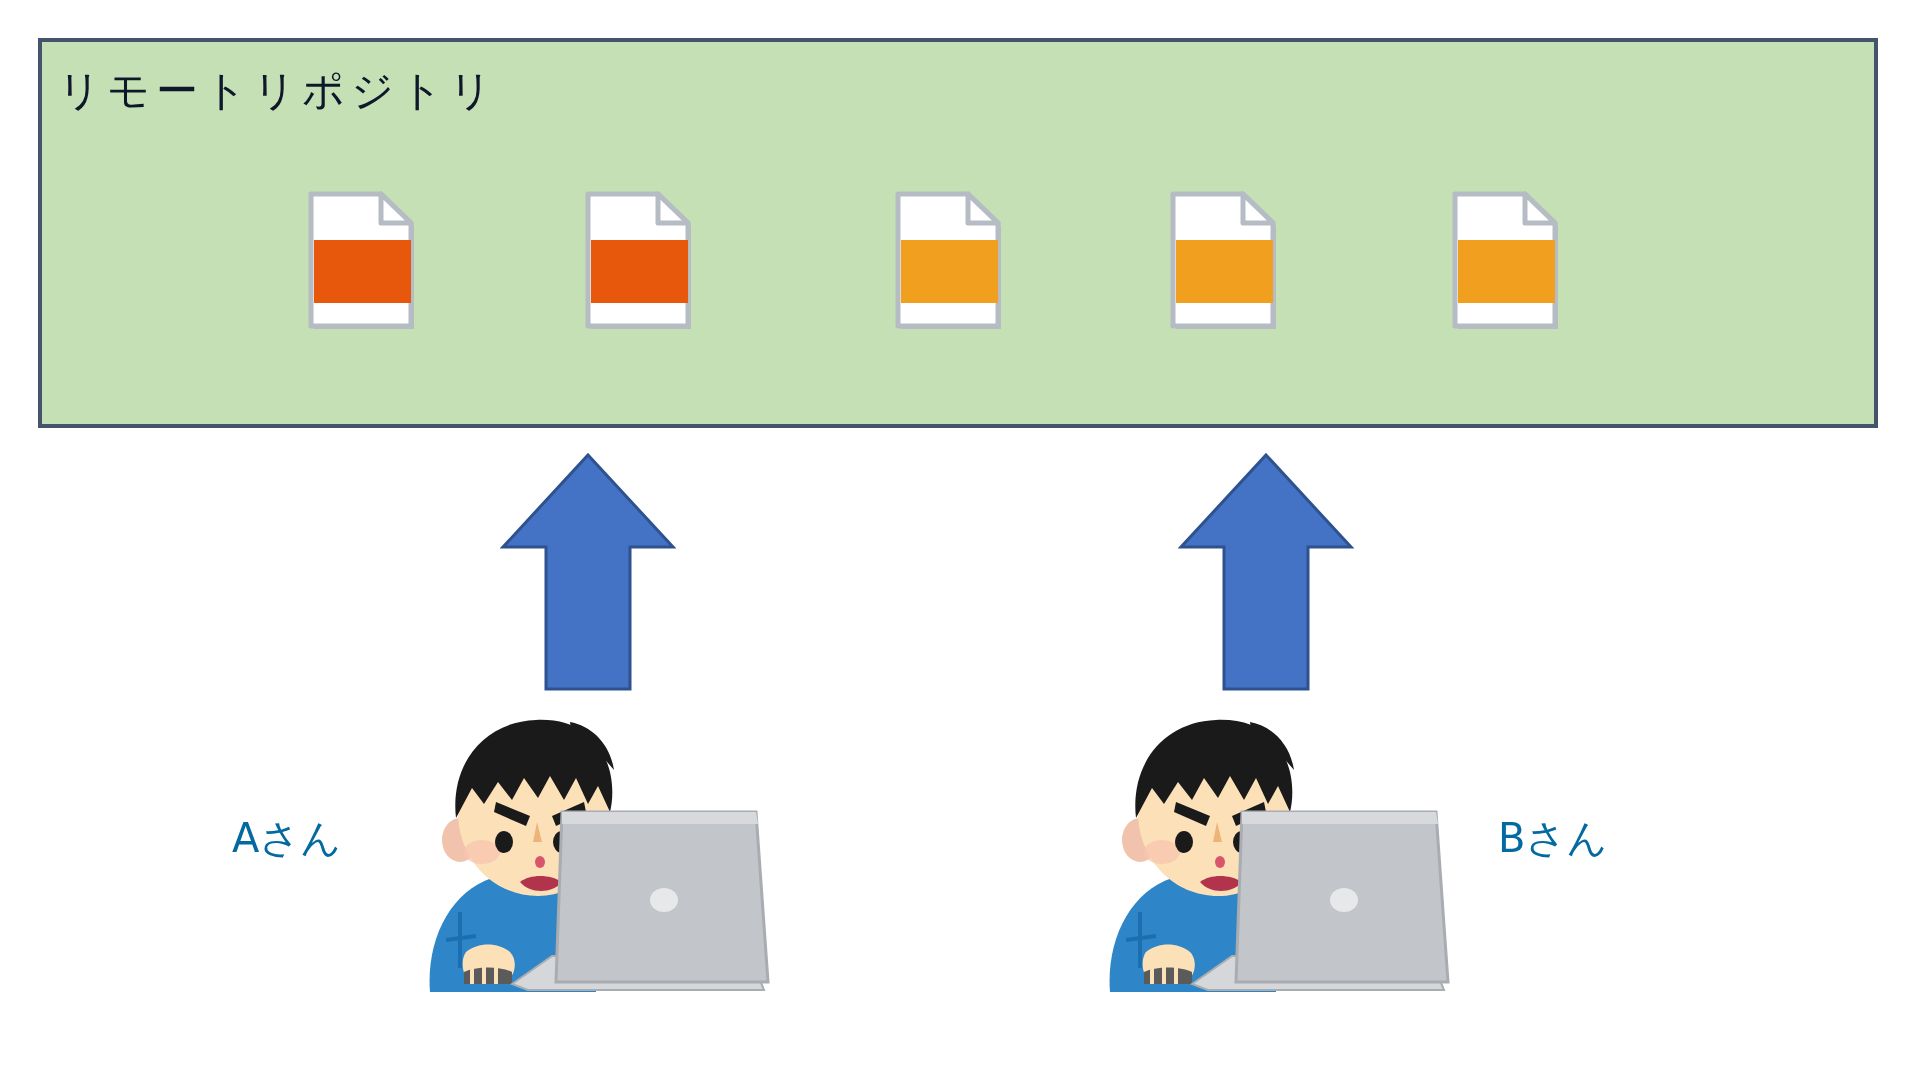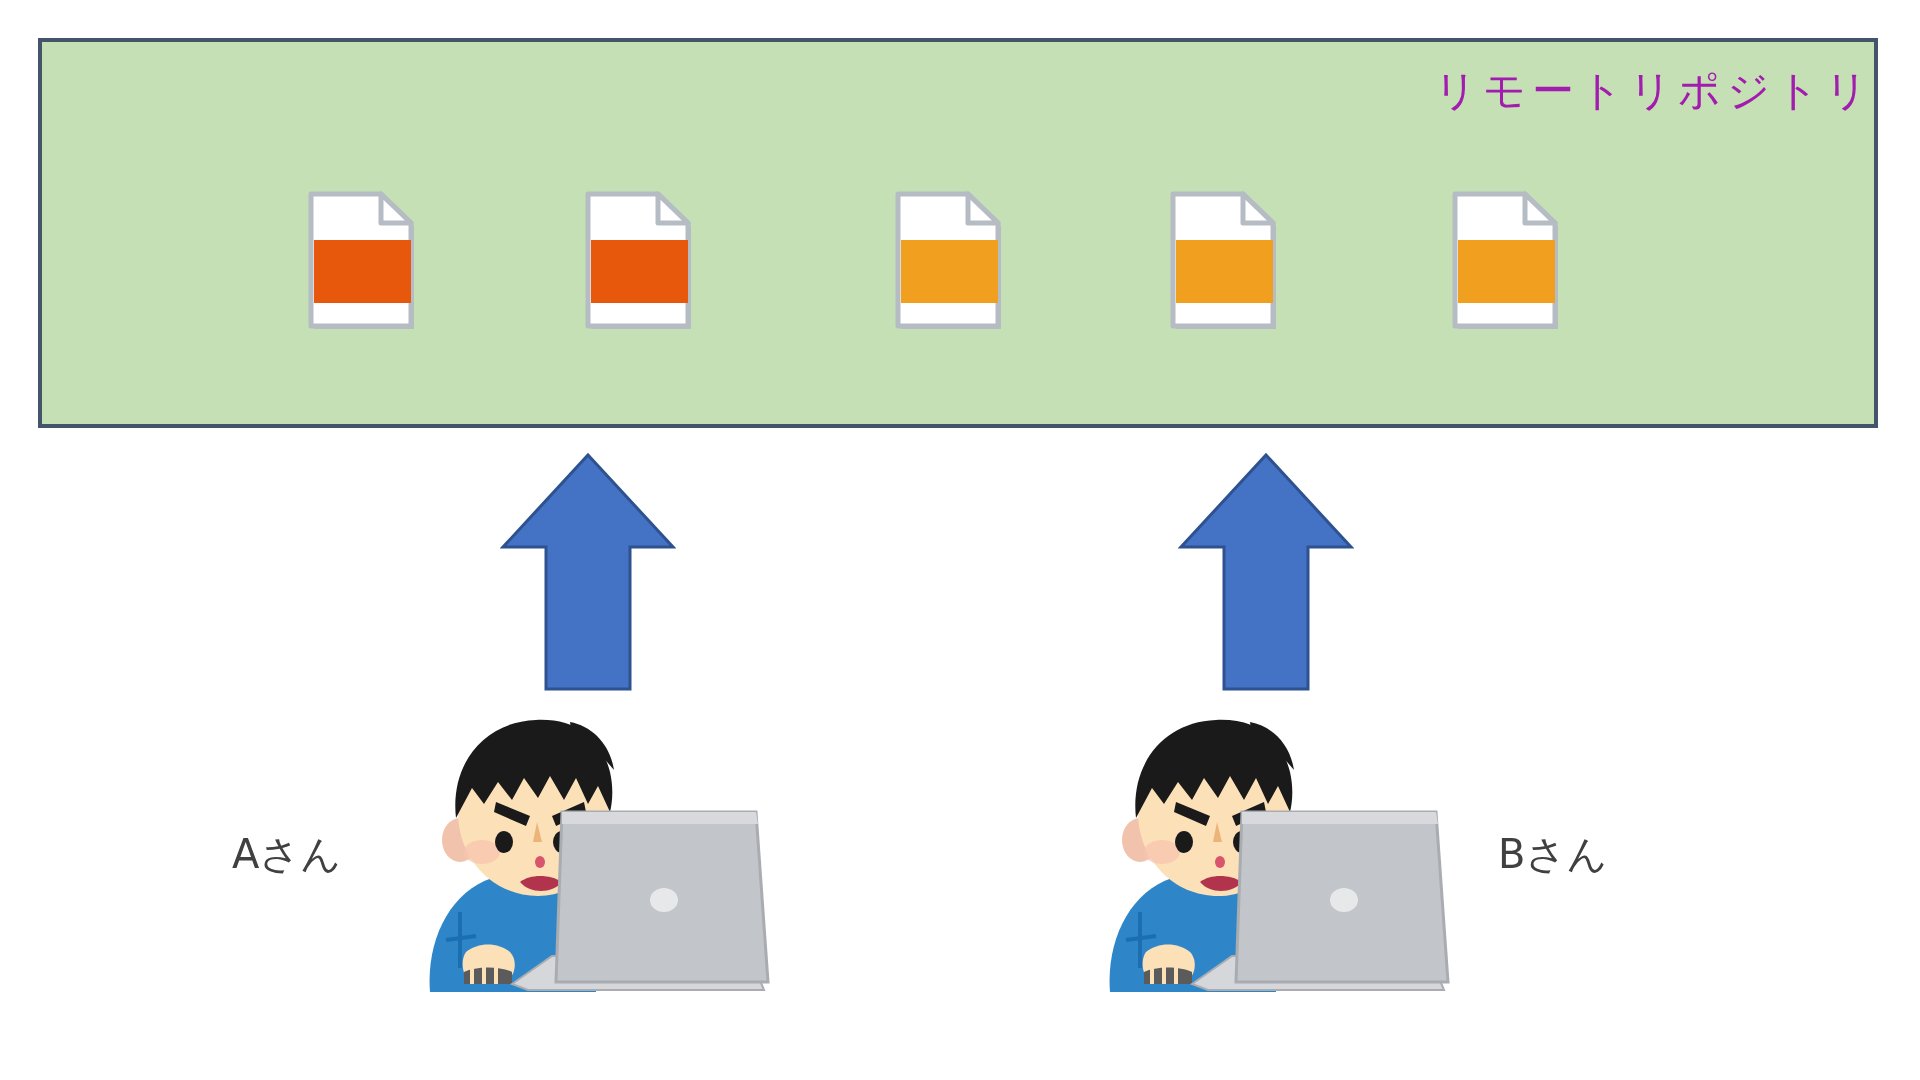--- a/index.html
+++ b/index.html
@@ -21,27 +21,27 @@
     left: 38px;
     top: 38px;
     width: 1840px;
     height: 390px;
     background: #C5E0B4;
     border: 4px solid #44546A;
     box-sizing: border-box;
   }
   .repo-title {
     position: absolute;
-    left: 0;
+    left: 16px;
     top: 28px;
     width: 100%;
-    text-align: right;
+    text-align: left;
     font-size: 42px;
     line-height: 1;
-    color: #a21caf;
+    color: #0f172a;
     letter-spacing: 6px;
     font-weight: 400;
     font-family: "DejaVu Sans", "Liberation Sans", sans-serif;
   }
 
   
   .file-icon {
     position: absolute;
     width: 112px;
     height: 142px;
@@ -75,24 +75,23 @@
     display: block;
     width: 360px;
     height: 300px;
   }
 
   
   .person-label {
     position: absolute;
     font-size: 40px;
     line-height: 1;
-    color: #404040;
+    color: #0369a1;
     white-space: nowrap;
     font-family: "DejaVu Sans", "Liberation Sans", sans-serif;
-    margin-top: 16px;
   }
 </style>
 </head>
 <body>
 
 <div class="repo-box">
   <div class="repo-title">リモートリポジトリ</div>
 </div>
 
 <div class="file-icon" style="left:308px; top:192px;">

